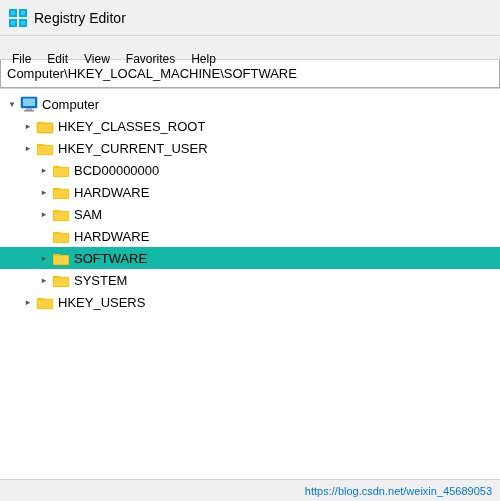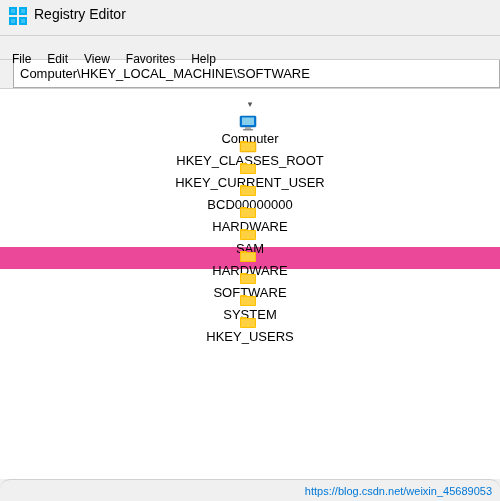--- a/index.html
+++ b/index.html
@@ -8,23 +8,23 @@
       height: 501px;
       font-family: 'Segoe UI', Tahoma, Geneva, Verdana, sans-serif;
       font-size: 13px;
       background: #f0f0f0;
       overflow: hidden;
     }
 
     
     .title-bar {
       display: flex;
-      align-items: flex-start;
+      align-items: center;
       background: #f0f0f0;
-      padding: 6px 8px;
+      padding: 0 8px;
       height: 36px;
       border-bottom: 1px solid #d0d0d0;
     }
     .title-bar-icon {
       width: 20px;
       height: 20px;
       margin-right: 6px;
       flex-shrink: 0;
     }
     .title-bar-text {
@@ -54,21 +54,20 @@
     .address-bar {
       background: #fff;
       border: 1px solid #ababab;
       border-top: none;
       padding: 3px 6px;
       height: 28px;
       display: flex;
       align-items: center;
       font-size: 13px;
       color: #000;
-      margin-left: 13px;
     }
 
     
     .main-content {
       display: flex;
       height: calc(501px - 36px - 24px - 28px - 22px);
       background: #fff;
       border-top: 1px solid #d0d0d0;
     }
 
@@ -82,24 +81,23 @@
 
     
     .tree-item {
       display: flex;
       align-items: center;
       height: 22px;
       cursor: pointer;
       white-space: nowrap;
       user-select: none;
       color: #000;
-      flex-direction: column;
     }
     .tree-item.selected {
-      background: #ec4899;
+      background: #14b8a6;
     }
 
     .tree-indent {
       display: inline-block;
       flex-shrink: 0;
     }
 
     .tree-expander {
       width: 16px;
       height: 22px;
@@ -137,21 +135,20 @@
     .status-bar {
       height: 22px;
       background: #f0f0f0;
       border-top: 1px solid #d0d0d0;
       display: flex;
       align-items: center;
       justify-content: flex-end;
       padding: 0 8px;
       font-size: 11px;
       color: #0078d7;
-      border-radius: 10px;
     }
   </style>
 </head>
 <body>
 
 <div class="title-bar">
   <div class="title-bar-icon">
     
     <svg width="20" height="20" viewBox="0 0 20 20">
       <rect x="1" y="1" width="8" height="8" fill="#00adef"></rect>

